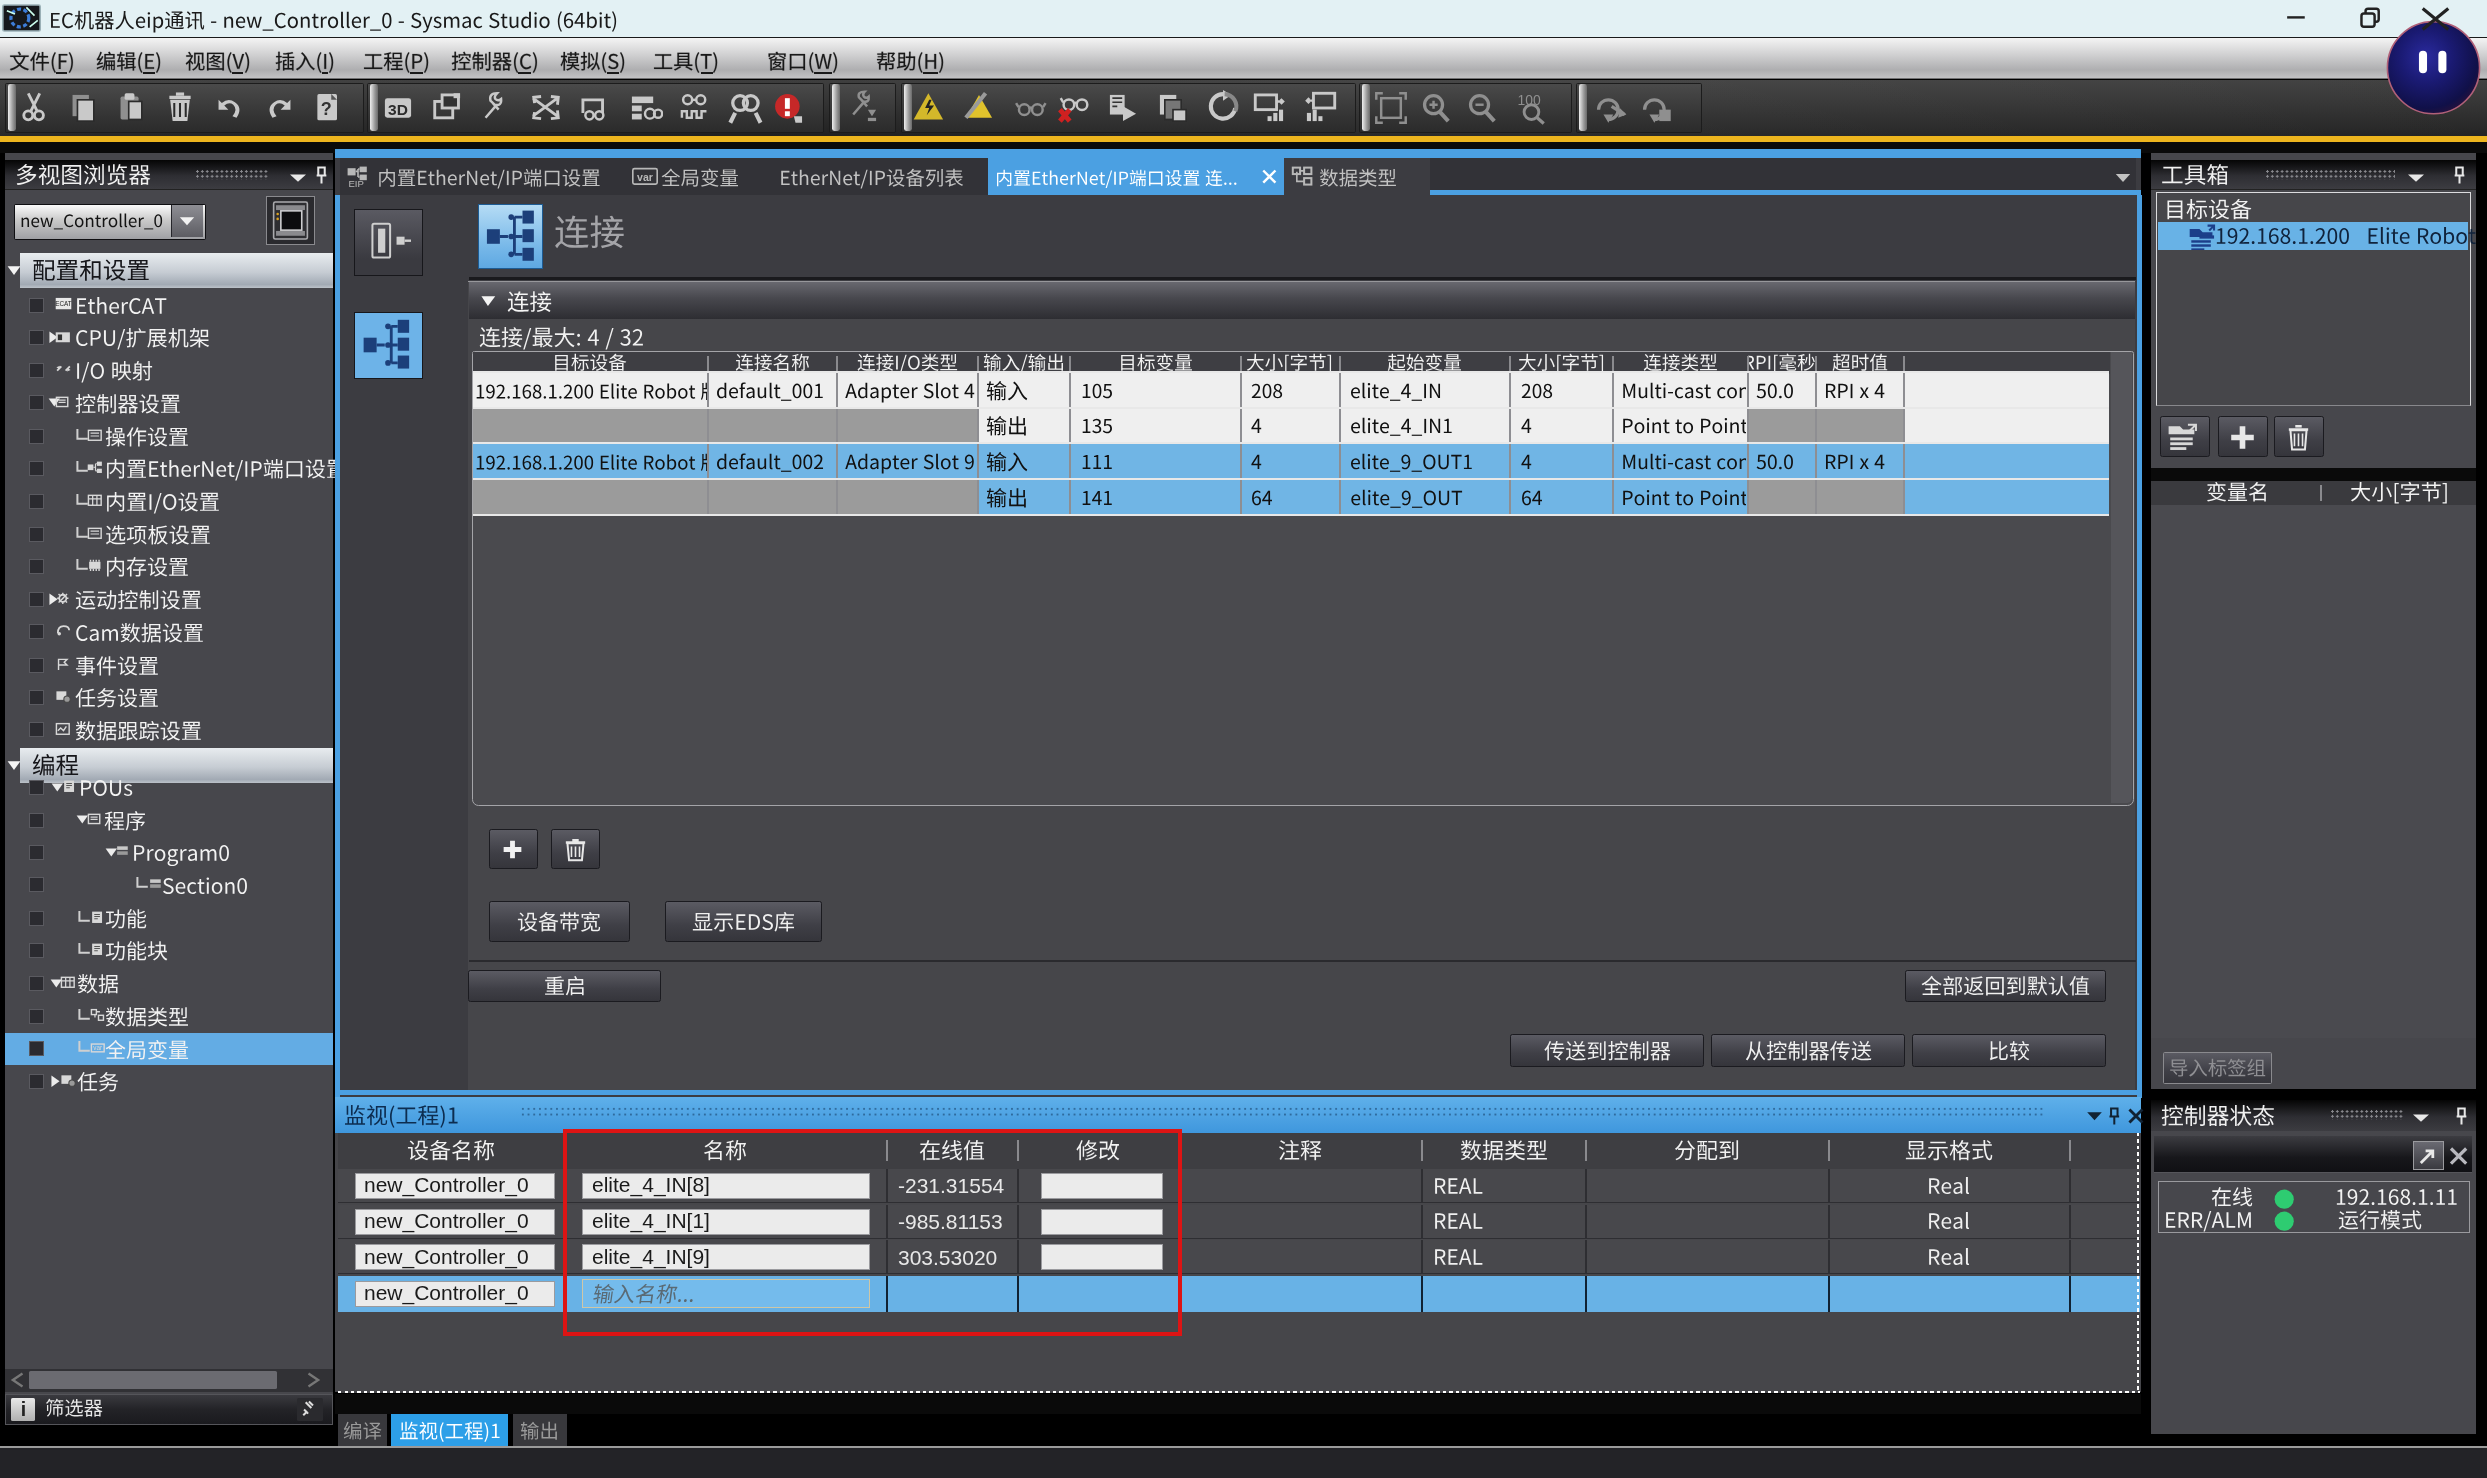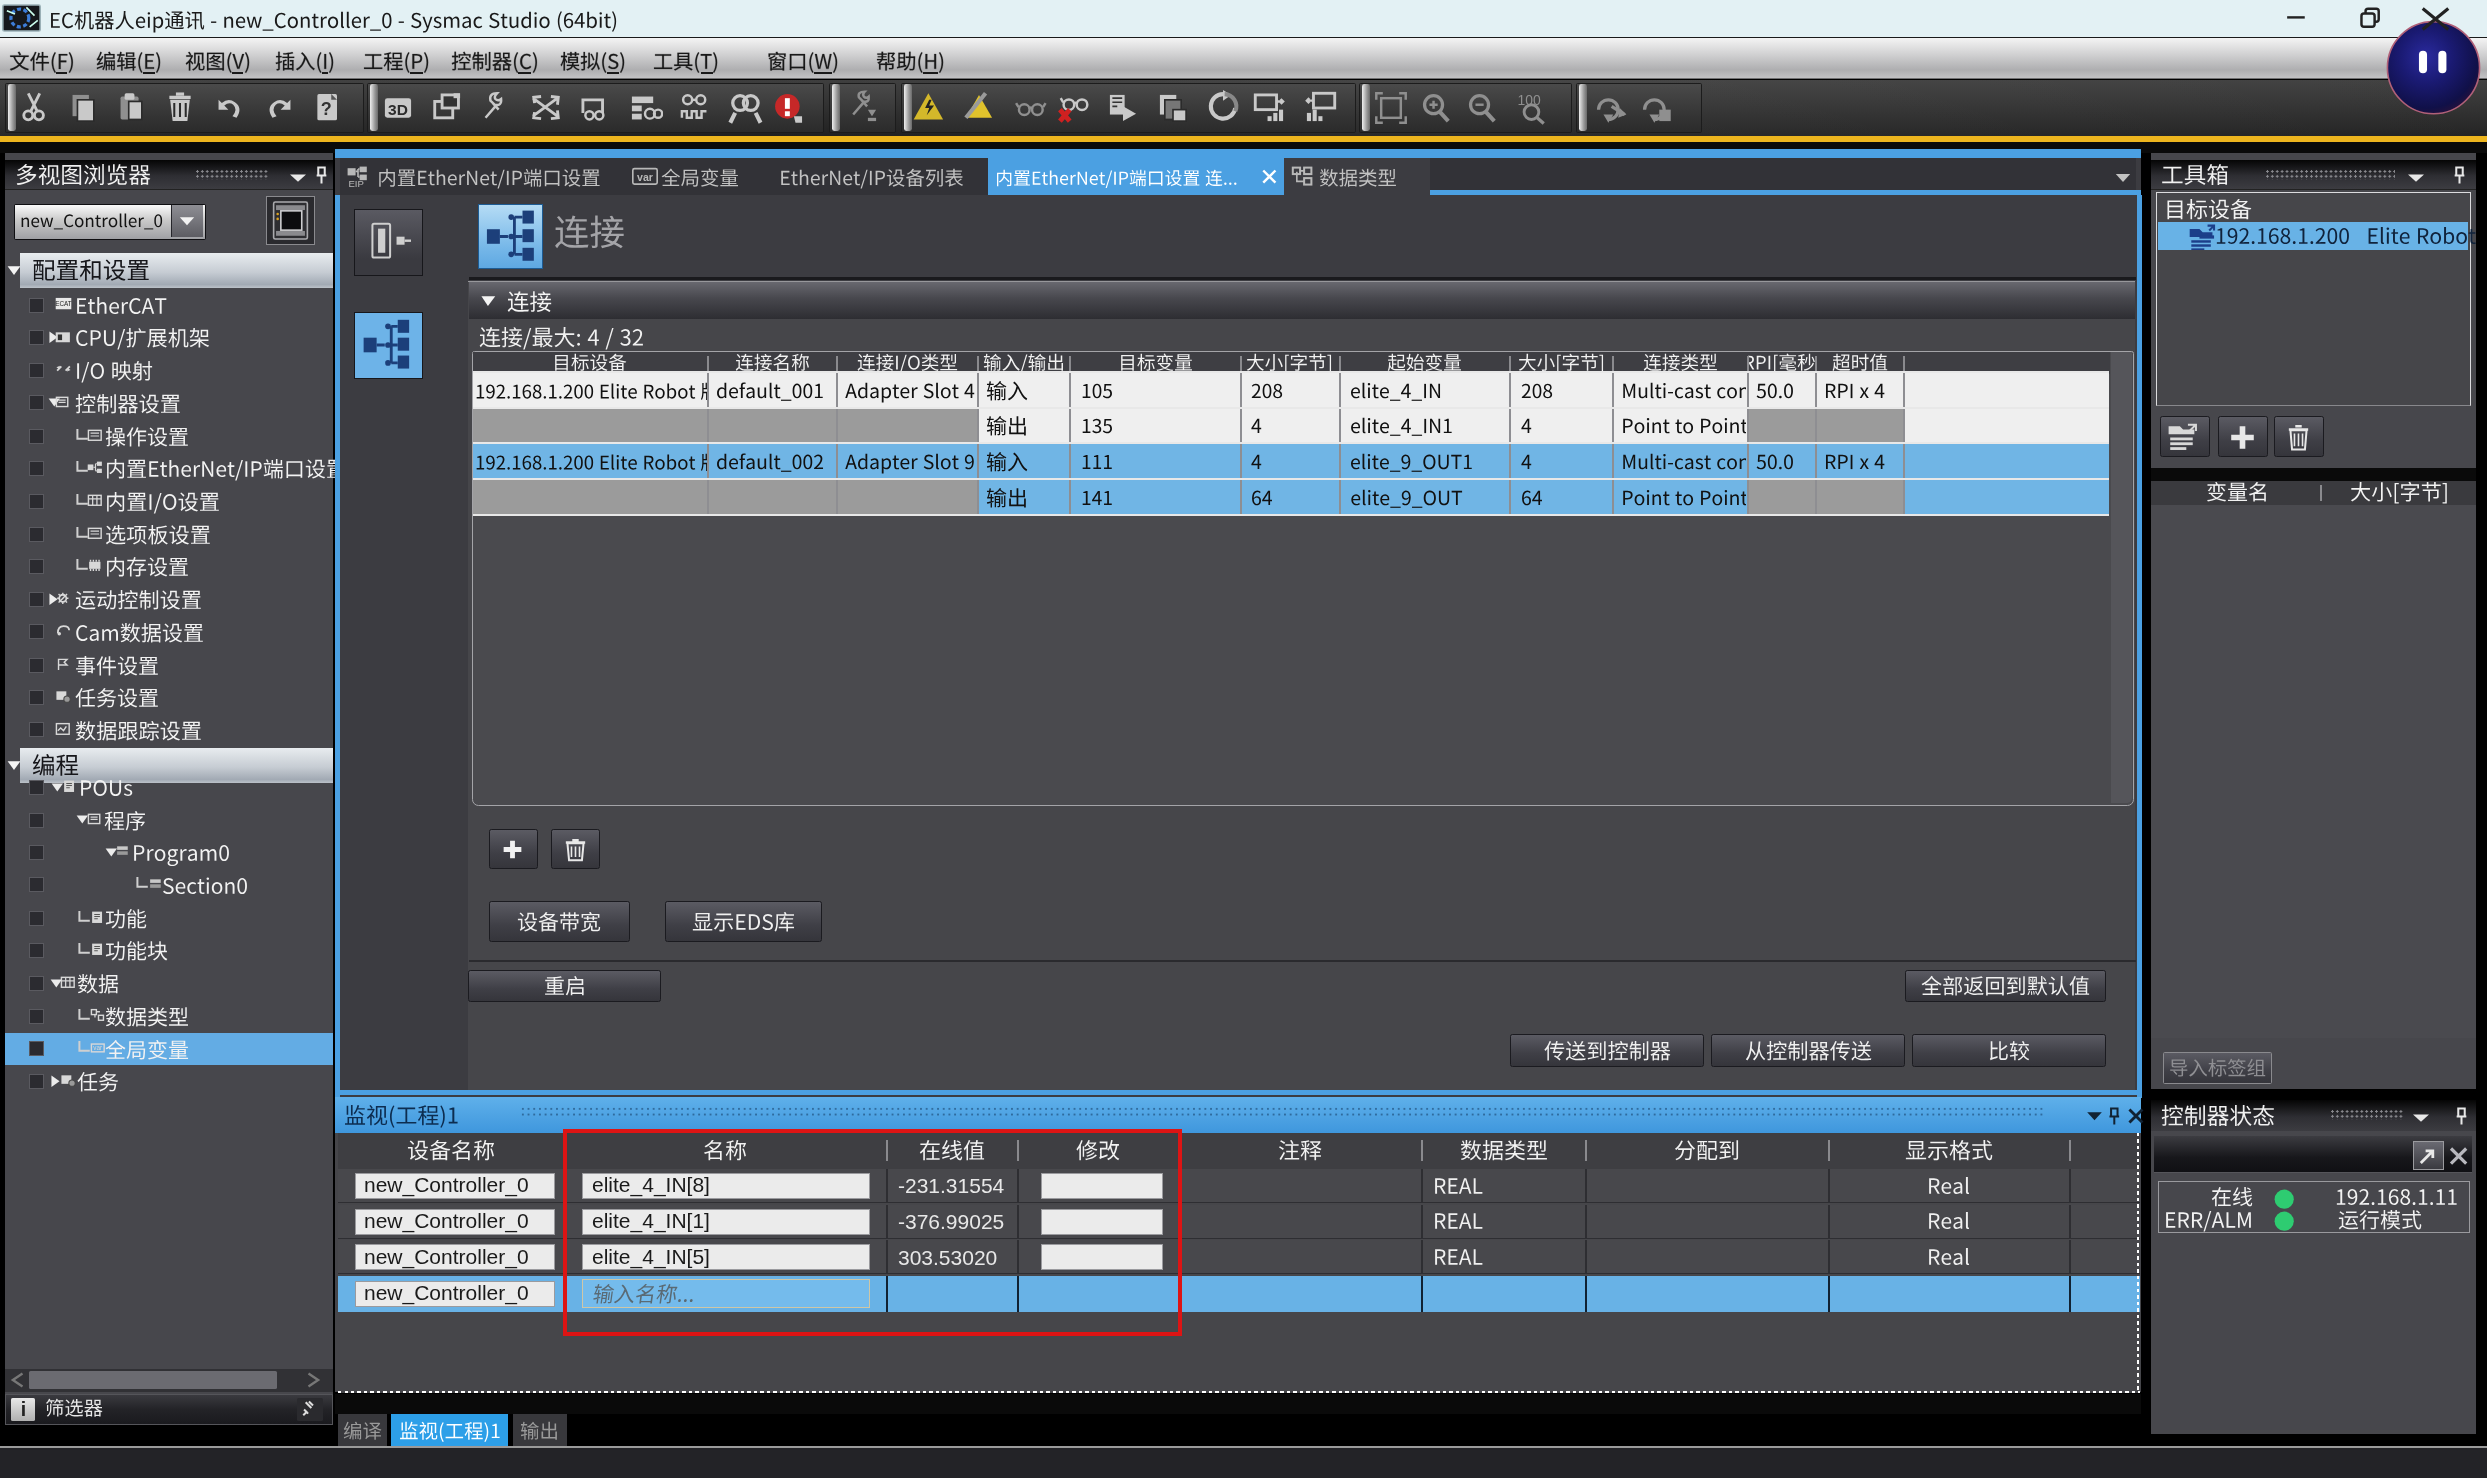--- a/index.html
+++ b/index.html
@@ -1850,21 +1850,21 @@
 <div class="ab" style="left:1017px;top:1205px;width:1.6px;height:34px;background:#2e2e32"></div>
 <div class="ab" style="left:1178px;top:1205px;width:1.6px;height:34px;background:#2e2e32"></div>
 <div class="ab" style="left:1421px;top:1205px;width:1.6px;height:34px;background:#2e2e32"></div>
 <div class="ab" style="left:1585px;top:1205px;width:1.6px;height:34px;background:#2e2e32"></div>
 <div class="ab" style="left:1828px;top:1205px;width:1.6px;height:34px;background:#2e2e32"></div>
 <div class="ab" style="left:2069px;top:1205px;width:1.6px;height:34px;background:#2e2e32"></div>
 <div class="ab" style="left:355px;top:1209px;width:200px;height:26px;background:#ebebeb;border:1.6px solid #9a9a9e"></div>
 <div class="lt" style="left:364px;top:1209px;font-size:21px;color:#1a1a1a;line-height:24px;">new_Controller_0</div>
 <div class="ab" style="left:582px;top:1209px;width:288px;height:26px;background:#ebebeb;border:1.6px solid #9a9a9e"></div>
 <div class="lt" style="left:592px;top:1209px;font-size:21px;color:#1a1a1a;line-height:24px;">elite_4_IN[1]</div>
-<div class="lt" style="left:898px;top:1210px;font-size:21px;color:#e8e8e8;line-height:24px;">-376.99025</div>
+<div class="lt" style="left:898px;top:1210px;font-size:21px;color:#e8e8e8;line-height:24px;">-985.81153</div>
 <div class="ab" style="left:1041px;top:1209px;width:122px;height:26px;background:#ebebeb;border:1.6px solid #9a9a9e"></div>
 <svg class="t" style="left:1433px;top:1210px;width:50px;height:27px;" viewBox="0 -880 2375 1260" fill="#f0f0f0">
     <use href="#g0052" x="0"></use>
     <use href="#g0045" x="635"></use>
     <use href="#g0041" x="1224"></use>
     <use href="#g004C" x="1832"></use>
   </svg>
 <svg class="t" style="left:1927px;top:1210px;width:43px;height:27px;" viewBox="0 -880 2036 1260" fill="#f0f0f0">
     <use href="#g0052" x="0"></use>
     <use href="#g0065" x="635"></use>
@@ -1876,21 +1876,21 @@
 <div class="ab" style="left:886px;top:1240px;width:1.6px;height:34px;background:#2e2e32"></div>
 <div class="ab" style="left:1017px;top:1240px;width:1.6px;height:34px;background:#2e2e32"></div>
 <div class="ab" style="left:1178px;top:1240px;width:1.6px;height:34px;background:#2e2e32"></div>
 <div class="ab" style="left:1421px;top:1240px;width:1.6px;height:34px;background:#2e2e32"></div>
 <div class="ab" style="left:1585px;top:1240px;width:1.6px;height:34px;background:#2e2e32"></div>
 <div class="ab" style="left:1828px;top:1240px;width:1.6px;height:34px;background:#2e2e32"></div>
 <div class="ab" style="left:2069px;top:1240px;width:1.6px;height:34px;background:#2e2e32"></div>
 <div class="ab" style="left:355px;top:1244px;width:200px;height:26px;background:#ebebeb;border:1.6px solid #9a9a9e"></div>
 <div class="lt" style="left:364px;top:1245px;font-size:21px;color:#1a1a1a;line-height:24px;">new_Controller_0</div>
 <div class="ab" style="left:582px;top:1244px;width:288px;height:26px;background:#ebebeb;border:1.6px solid #9a9a9e"></div>
-<div class="lt" style="left:592px;top:1245px;font-size:21px;color:#1a1a1a;line-height:24px;">elite_4_IN[5]</div>
+<div class="lt" style="left:592px;top:1245px;font-size:21px;color:#1a1a1a;line-height:24px;">elite_4_IN[9]</div>
 <div class="lt" style="left:898px;top:1246px;font-size:21px;color:#e8e8e8;line-height:24px;">303.53020</div>
 <div class="ab" style="left:1041px;top:1244px;width:122px;height:26px;background:#ebebeb;border:1.6px solid #9a9a9e"></div>
 <svg class="t" style="left:1433px;top:1246px;width:50px;height:27px;" viewBox="0 -880 2375 1260" fill="#f0f0f0">
     <use href="#g0052" x="0"></use>
     <use href="#g0045" x="635"></use>
     <use href="#g0041" x="1224"></use>
     <use href="#g004C" x="1832"></use>
   </svg>
 <svg class="t" style="left:1927px;top:1246px;width:43px;height:27px;" viewBox="0 -880 2036 1260" fill="#f0f0f0">
     <use href="#g0052" x="0"></use>

